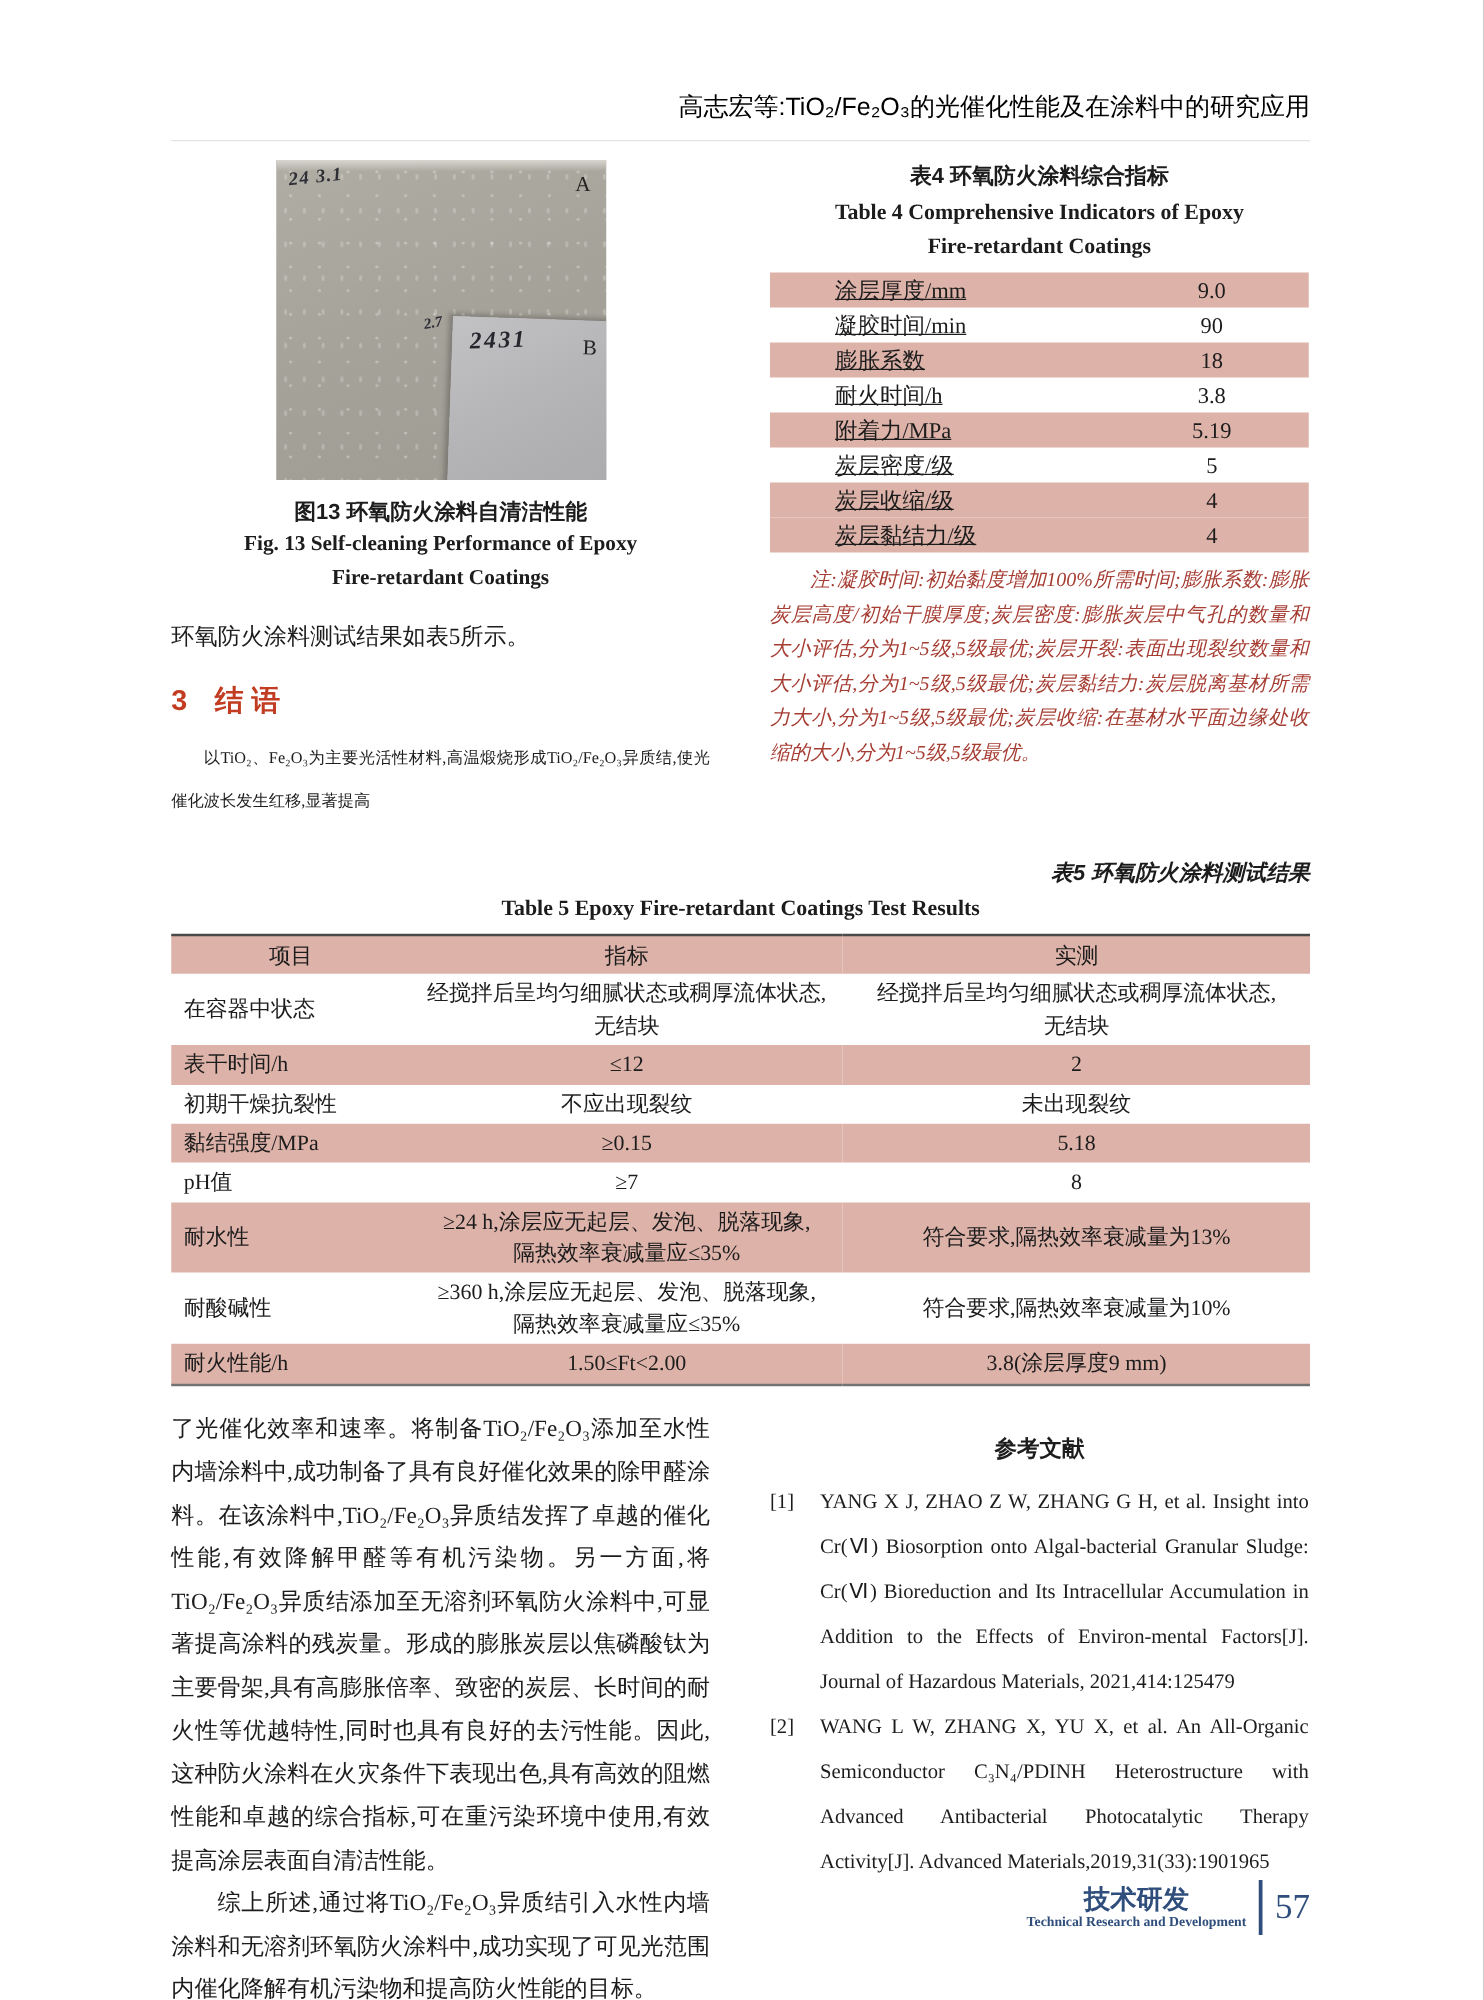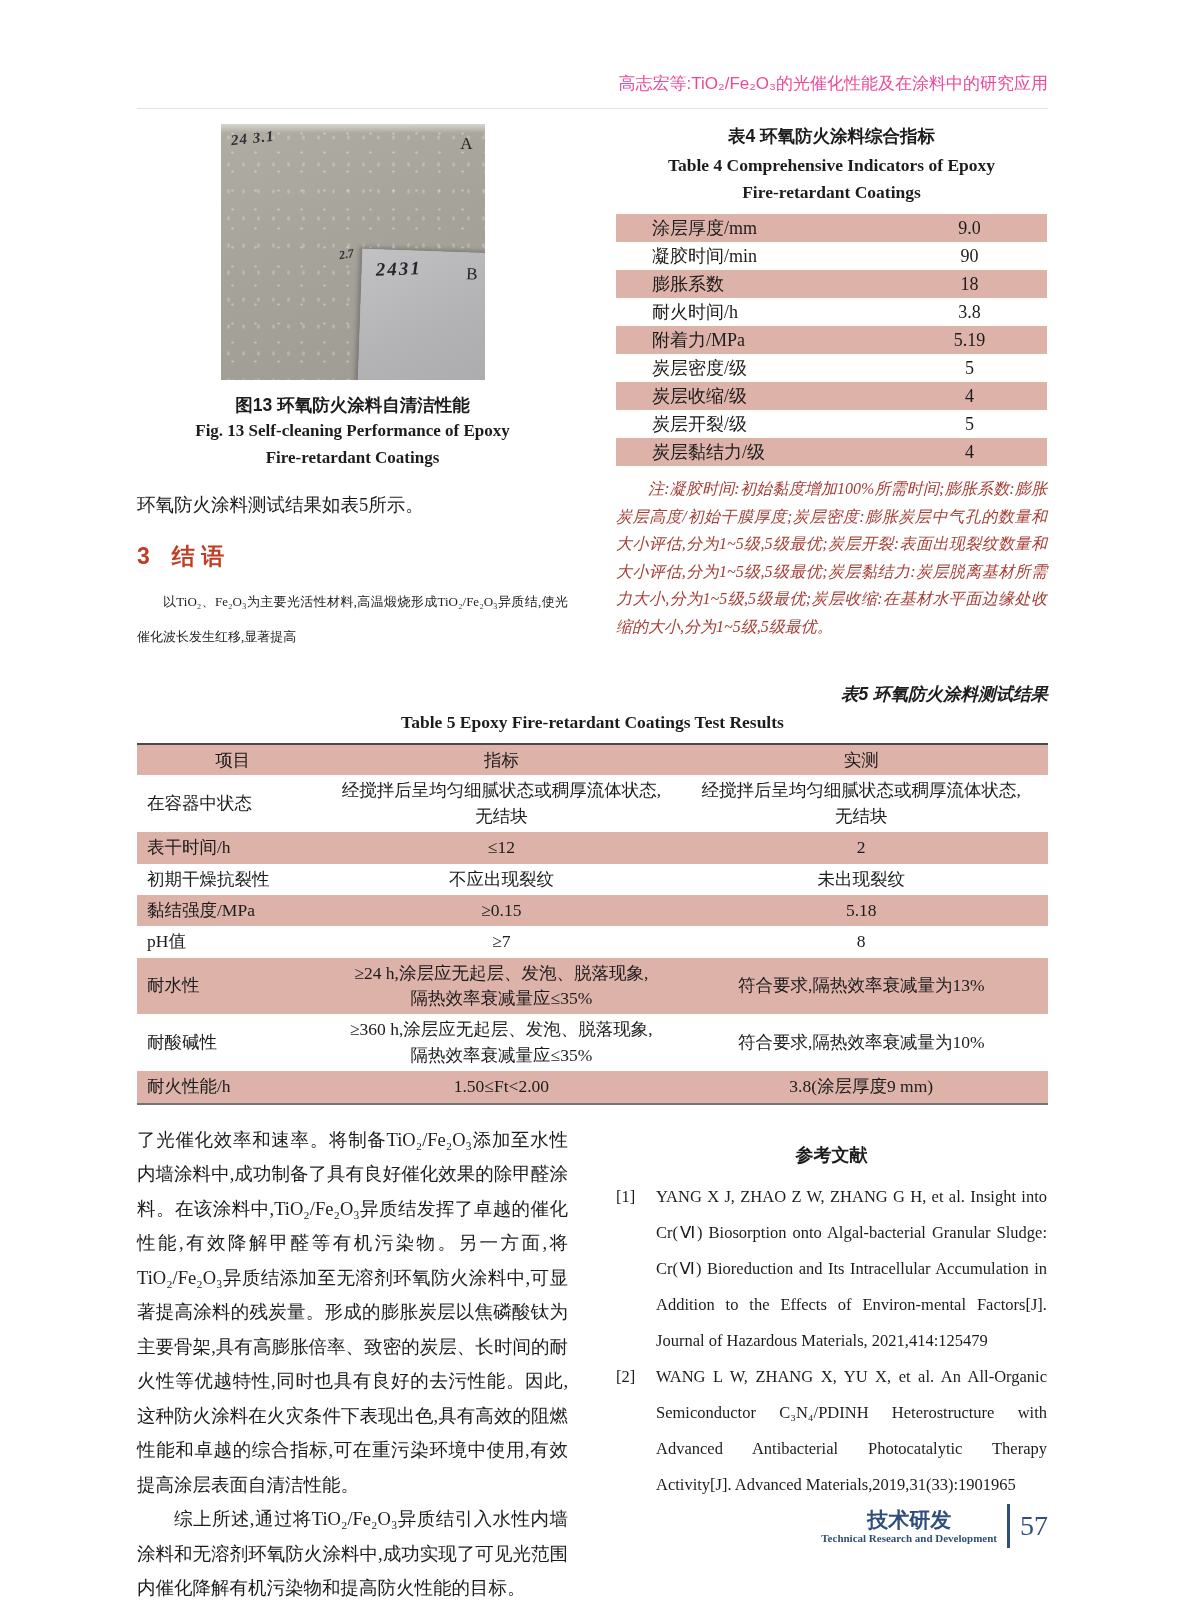--- a/index.html
+++ b/index.html
@@ -10,22 +10,22 @@
     background:#ffffff;
     font-family:"Liberation Serif", serif;
     color:#1c1c1c;
     overflow:hidden;
   }
   .content { position:absolute; left:137px; top:72px; width:911px; }
 
   
   .running-head {
     text-align:right;
-    font-size:17px;
-    color:#ec4899;
+    font-size:20px;
+    color:#000000;
     padding-bottom:13px;
     border-bottom:1px solid #e0e3e5;
     font-family:"Liberation Sans", sans-serif;
   }
 
   
   .top-section { display:flex; gap:48px; margin-top:15px; }
   .bottom-section { display:flex; gap:48px; margin-top:18px; }
   .col { width:431px; flex:0 0 431px; }
 
@@ -89,21 +89,21 @@
     font-size:13px; line-height:35px;
     text-align:justify; text-indent:2em;
   }
 
   
   .t4-title-zh { text-align:center; font-weight:bold; font-size:17.5px;
     font-family:"Liberation Sans", sans-serif; }
   .t4-title-en { text-align:center; font-weight:bold; font-size:17.5px; line-height:1.55; margin-top:4px; }
   table.t4 { width:100%; border-collapse:collapse; margin-top:8px; font-size:18px; }
   .t4 td { height:28px; padding:0; }
-  .t4 td.lab { padding-left:36px; }
+  .t4 td.lab { padding-left:52px;text-decoration:underline; }
   .t4 td.val { text-align:center; width:36%; }
   .t4 tr.shaded { background:#ddb2a9; }
   .t4-note {
     margin-top:9px;
     color:#a63d33;
     font-size:16px; line-height:27.5px;
     text-align:justify; text-indent:2em;
     font-style:italic;
   }
 
@@ -207,24 +207,20 @@
                 <td class="val">5.19</td>
               </tr>
             <tr>
                 <td class="lab">炭层密度/级</td>
                 <td class="val">5</td>
               </tr>
             <tr class="shaded">
                 <td class="lab">炭层收缩/级</td>
                 <td class="val">4</td>
               </tr>
-            <tr>
-                <td class="lab">炭层开裂/级</td>
-                <td class="val">5</td>
-              </tr>
             <tr class="shaded">
                 <td class="lab">炭层黏结力/级</td>
                 <td class="val">4</td>
               </tr>
           </tbody>
         </table>
         <div class="t4-note">注:凝胶时间:初始黏度增加100%所需时间;膨胀系数:膨胀炭层高度/初始干膜厚度;炭层密度:膨胀炭层中气孔的数量和大小评估,分为1~5级,5级最优;炭层开裂:表面出现裂纹数量和大小评估,分为1~5级,5级最优;炭层黏结力:炭层脱离基材所需力大小,分为1~5级,5级最优;炭层收缩:在基材水平面边缘处收缩的大小,分为1~5级,5级最优。</div>
       </div>
     </div>
 

